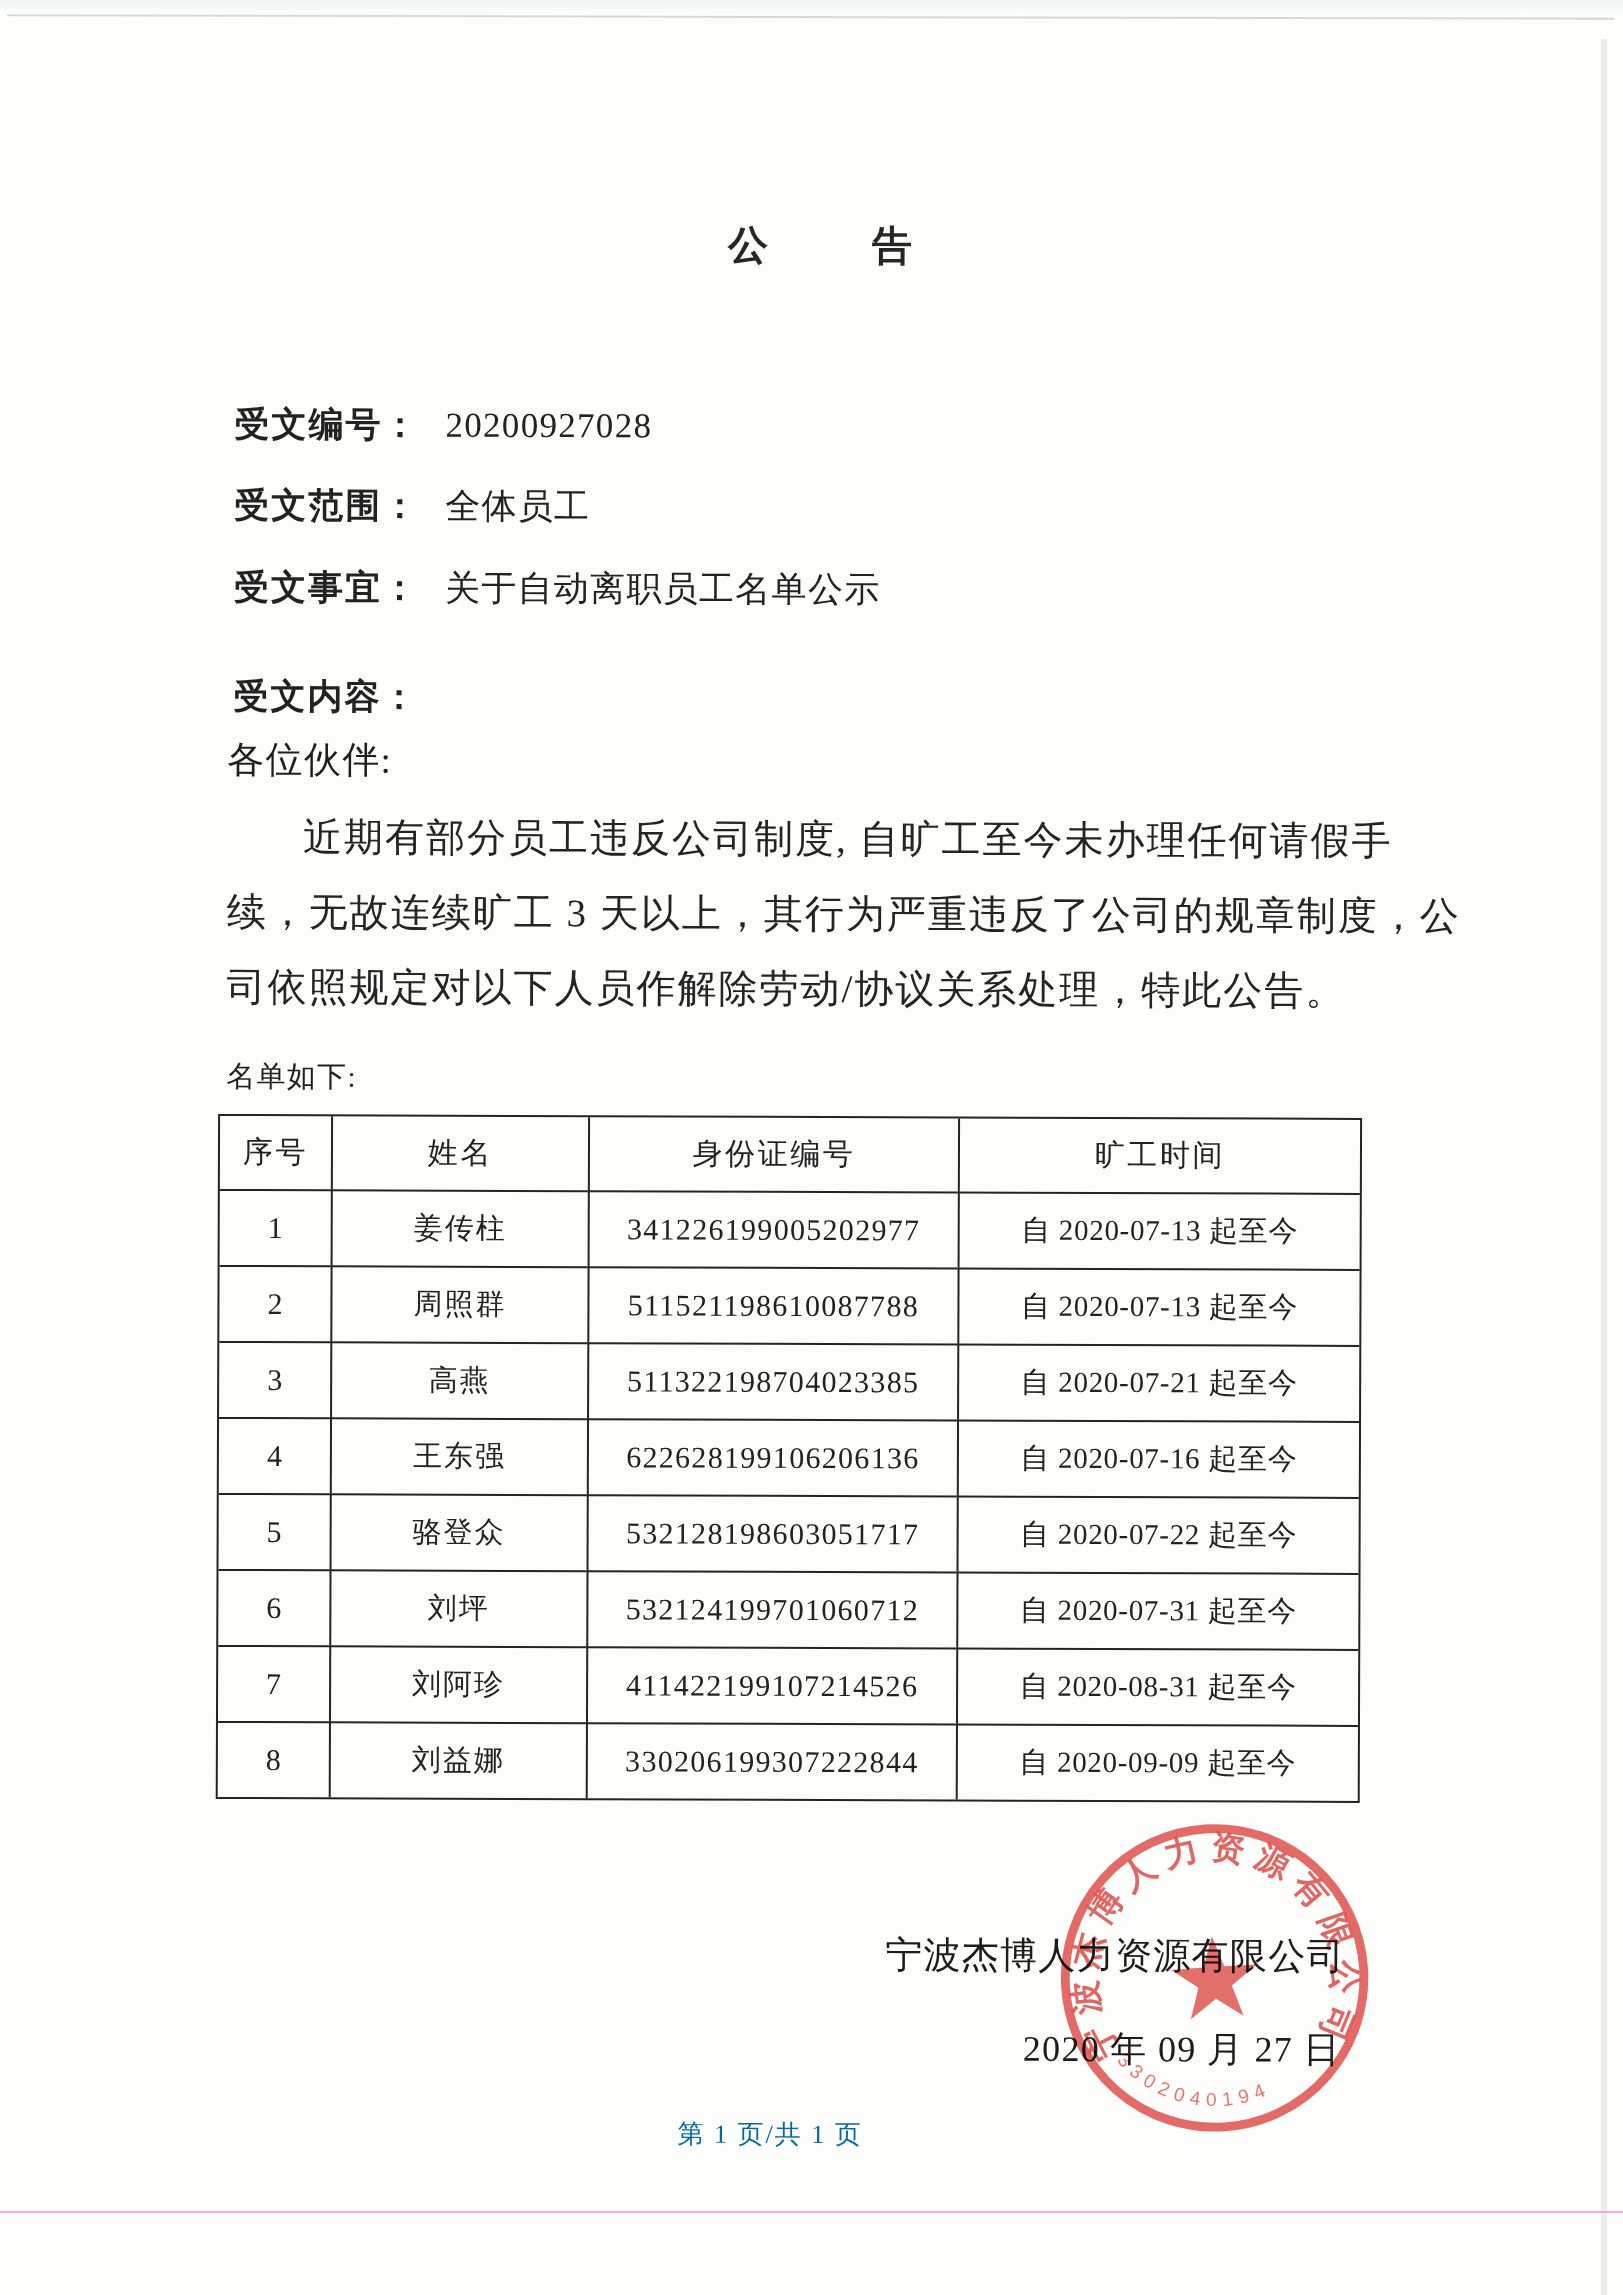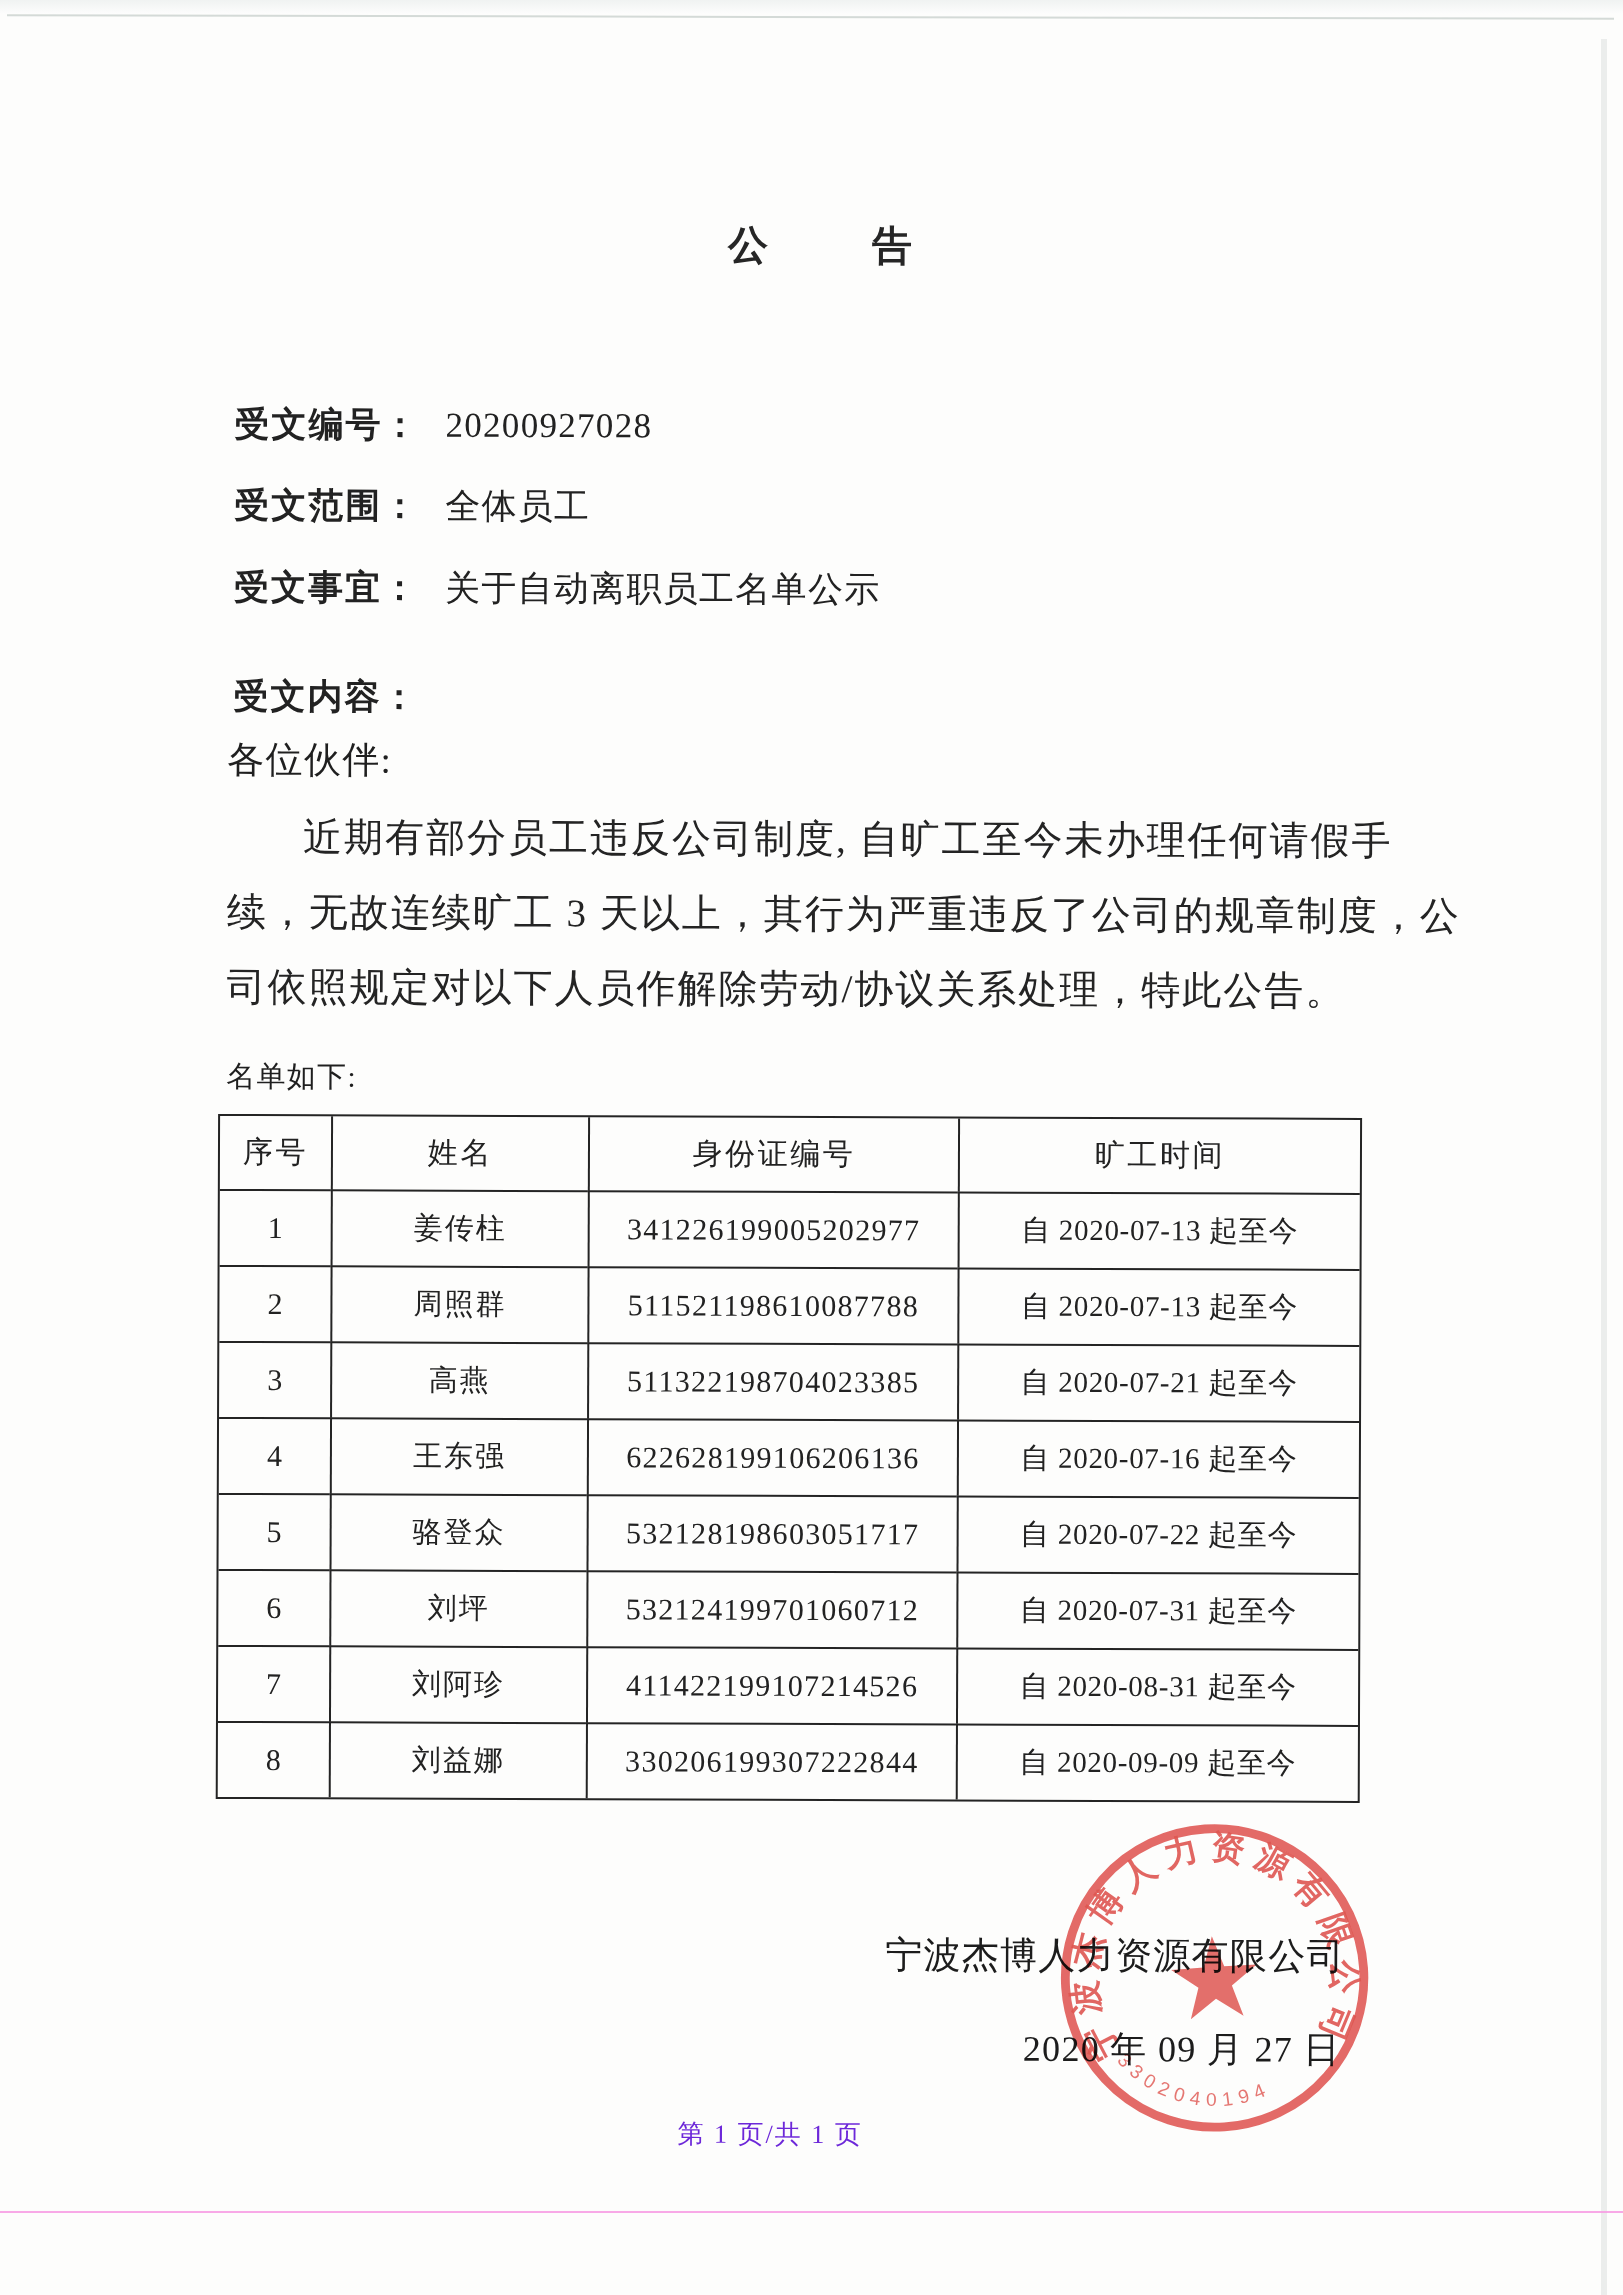--- a/index.html
+++ b/index.html
@@ -52,21 +52,21 @@
     font-size:30px; color:#222;
   }
   .cell.c0 { border-left:none; }
   .cell.h  { border-top:none; letter-spacing:2.6px; }
   .cell.name { font-size:29px; letter-spacing:2px; }
   .cell.idnum { font-size:30px; letter-spacing:1.3px; font-family:"Liberation Serif", serif; }
   .cell.period { font-size:29px; letter-spacing:0.7px; }
 
   .company-sign { left:888px; top:1930px; font-size:37px; letter-spacing:1.3px; color:#1c1c1c; }
   .sign-date { left:1026px; top:2024px; font-size:36px; letter-spacing:1.3px; color:#1c1c1c; }
-  .footer-page { left:681px; top:2117px; font-size:26px; letter-spacing:2px; color:#6d28d9; }
+  .footer-page { left:681px; top:2117px; font-size:26px; letter-spacing:2px; color:#0369a1; }
 
   .stamp { position:absolute; left:1057px; top:1816px; width:321px; height:321px;
     transform:rotate(-4deg); mix-blend-mode:multiply; opacity:.92; }
 </style>
 </head>
 <body>
 
 <div class="page">
 
   <div class="edge-top-band"></div>

